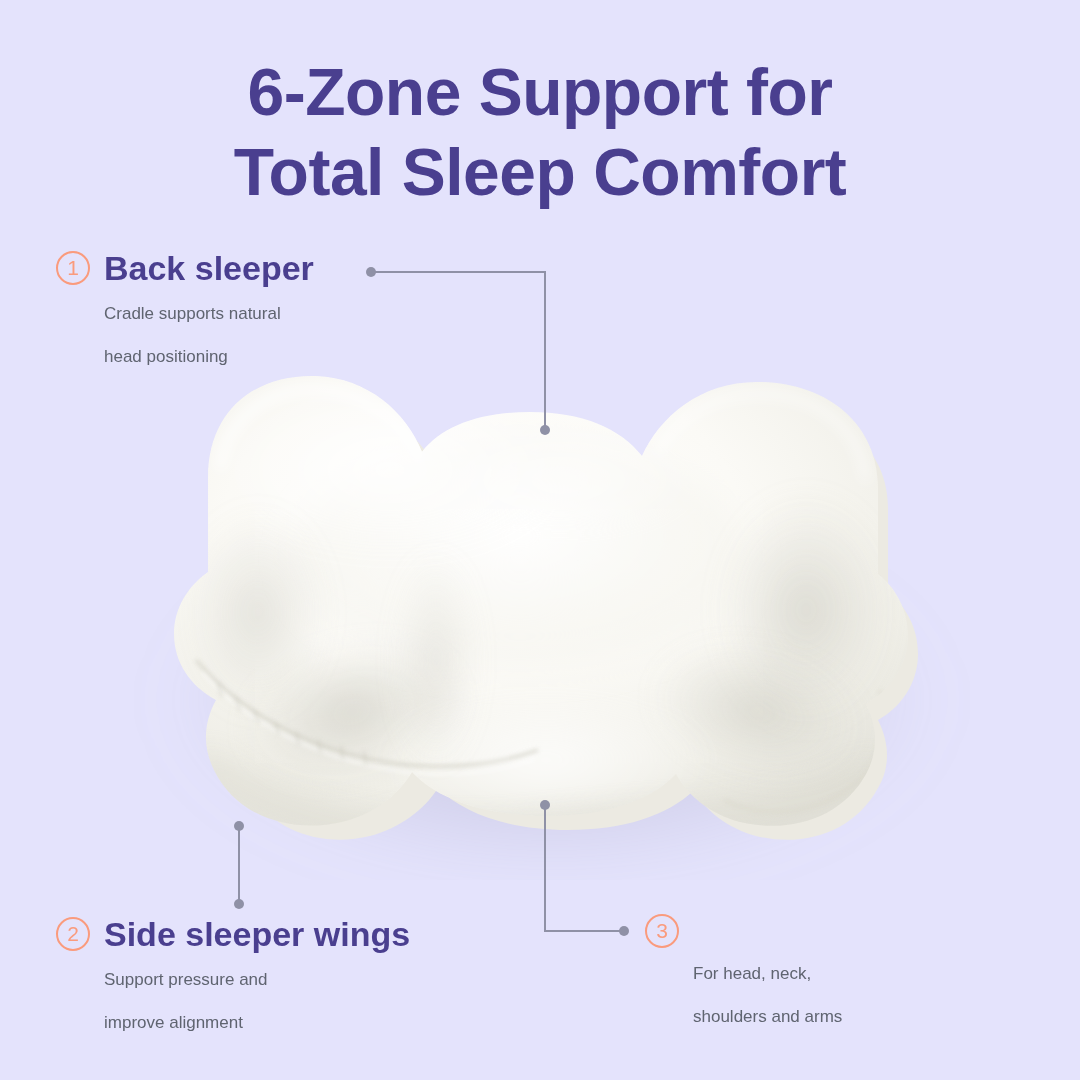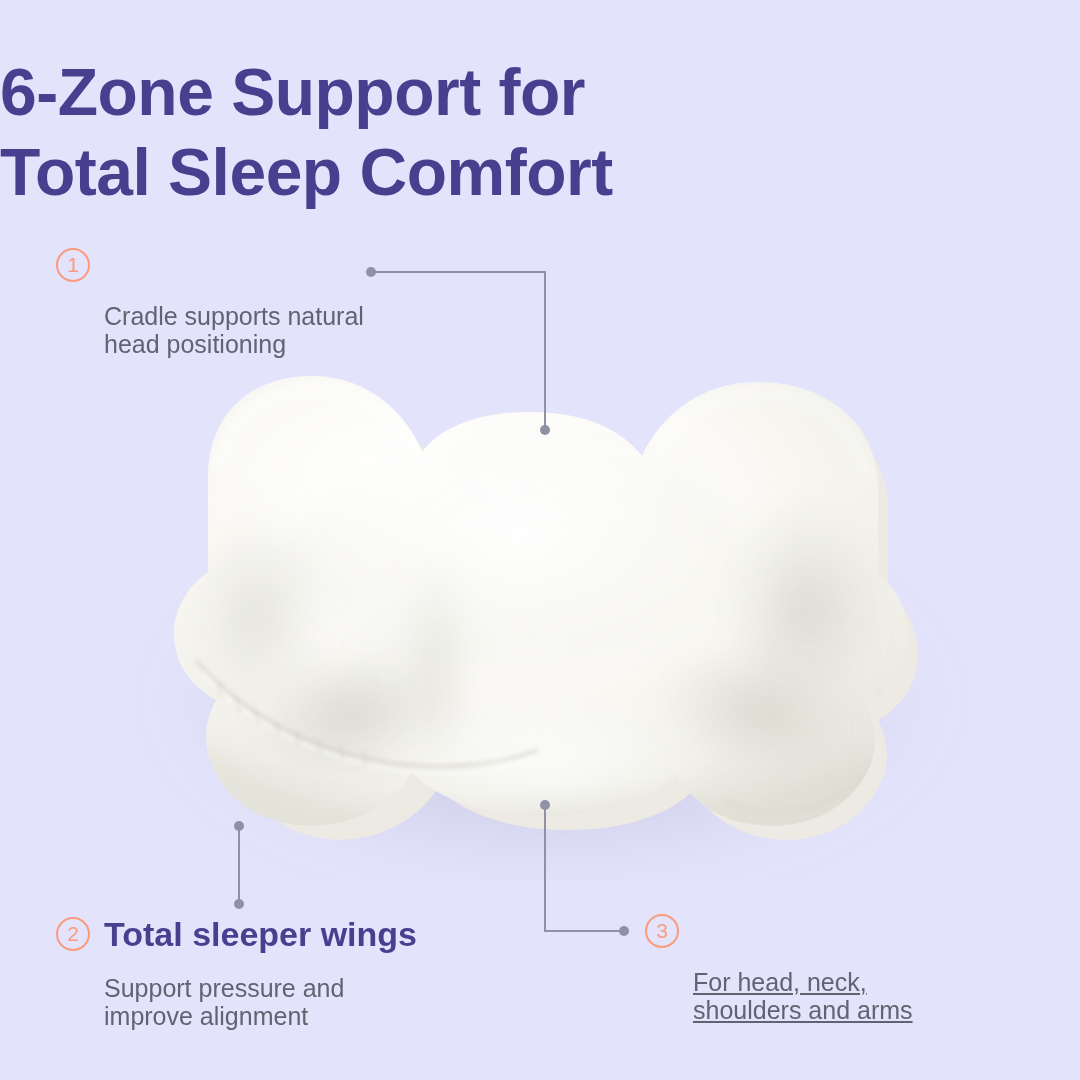--- a/index.html
+++ b/index.html
@@ -20,20 +20,21 @@
     background: #e4e3fc;
     overflow: hidden;
   }
 
   
   .title {
     position: absolute;
     left: 0;
     top: 52px;
     width: 1080px;
+    text-align: center;
     color: #4a3f8f;
     font-size: 66px;
     font-weight: bold;
     line-height: 80px;
     letter-spacing: -0.5px;
     white-space: pre-line;
   }
 
   
   #pillow-art {
@@ -68,34 +69,34 @@
   }
   .callout-title {
     color: #4a3f8f;
     font-size: 34px;
     font-weight: bold;
     line-height: 40px;
     white-space: nowrap;
   }
   .callout-body {
     color: #5f6470;
-    font-size: 25px;
-    line-height: 28px;
+    font-size: 17px;
+    line-height: 43px;
     white-space: pre-line;
-    margin-top: 20px;
+    margin-top: 4px;
   }
 
   #callout-1 { left: 56px; top: 248px; }
   #callout-1 .callout-body { margin-left: 48px; }
 
   #callout-2 { left: 56px; top: 914px; }
   #callout-2 .callout-body { margin-left: 48px; }
 
   #callout-3 { left: 645px; top: 914px; }
-  #callout-3 .callout-body { margin-left: 48px; text-decoration: underline; }
+  #callout-3 .callout-body { margin-left: 48px; }
 
   
   #leaders {
     position: absolute;
     left: 0;
     top: 0;
     width: 1080px;
     height: 1080px;
     pointer-events: none;
   }
@@ -282,29 +283,30 @@
       <circle cx="239" cy="826" r="5"></circle>
       <circle cx="239" cy="904" r="5"></circle>
       <circle cx="545" cy="805" r="5"></circle>
       <circle cx="624" cy="931" r="5"></circle>
     </g>
   </svg>
 
   <div class="callout" id="callout-1">
     <div class="callout-head">
       <div class="badge">1</div>
+      <div class="callout-title">Back sleeper</div>
     </div>
     <div class="callout-body">Cradle supports natural
 head positioning</div>
   </div>
 
   <div class="callout" id="callout-2">
     <div class="callout-head">
       <div class="badge">2</div>
-      <div class="callout-title">Total sleeper wings</div>
+      <div class="callout-title">Side sleeper wings</div>
     </div>
     <div class="callout-body">Support pressure and
 improve alignment</div>
   </div>
 
   <div class="callout" id="callout-3">
     <div class="callout-head">
       <div class="badge">3</div>
     </div>
     <div class="callout-body">For head, neck,

